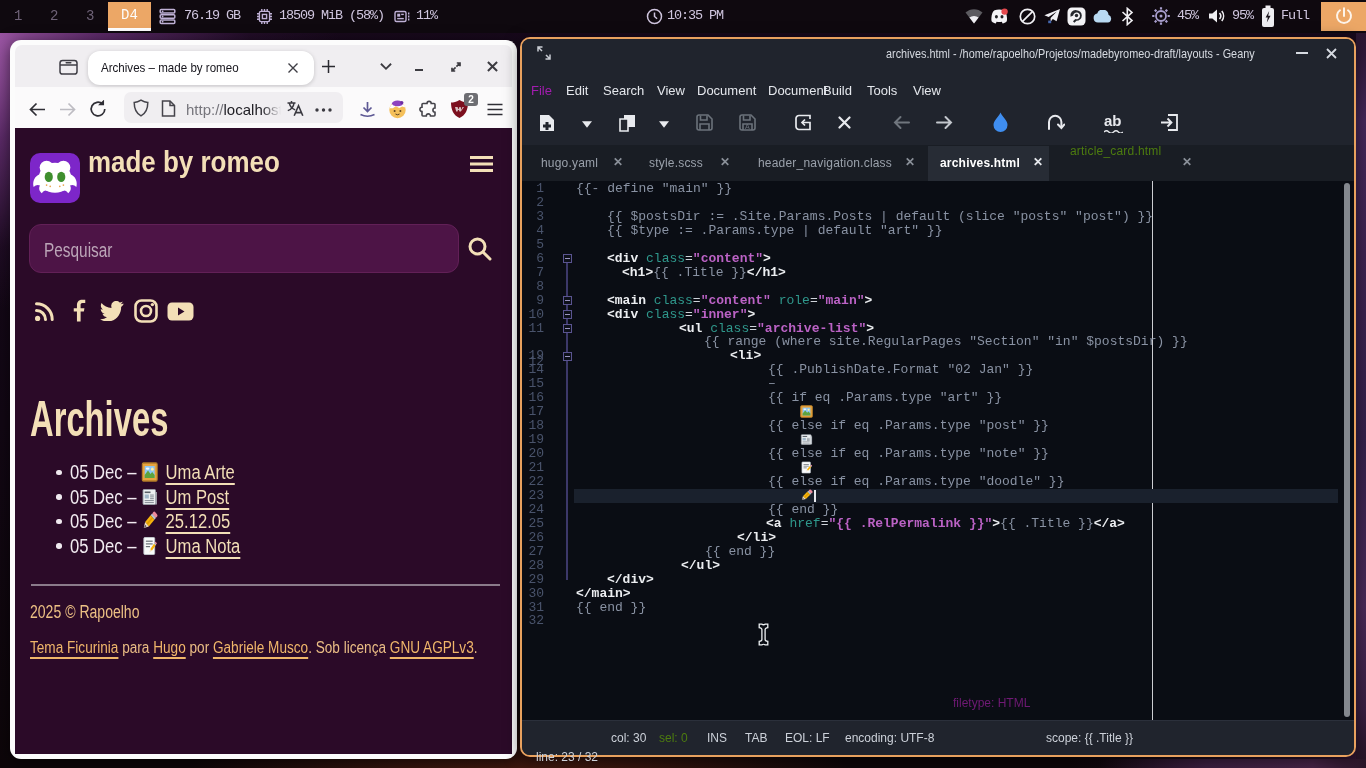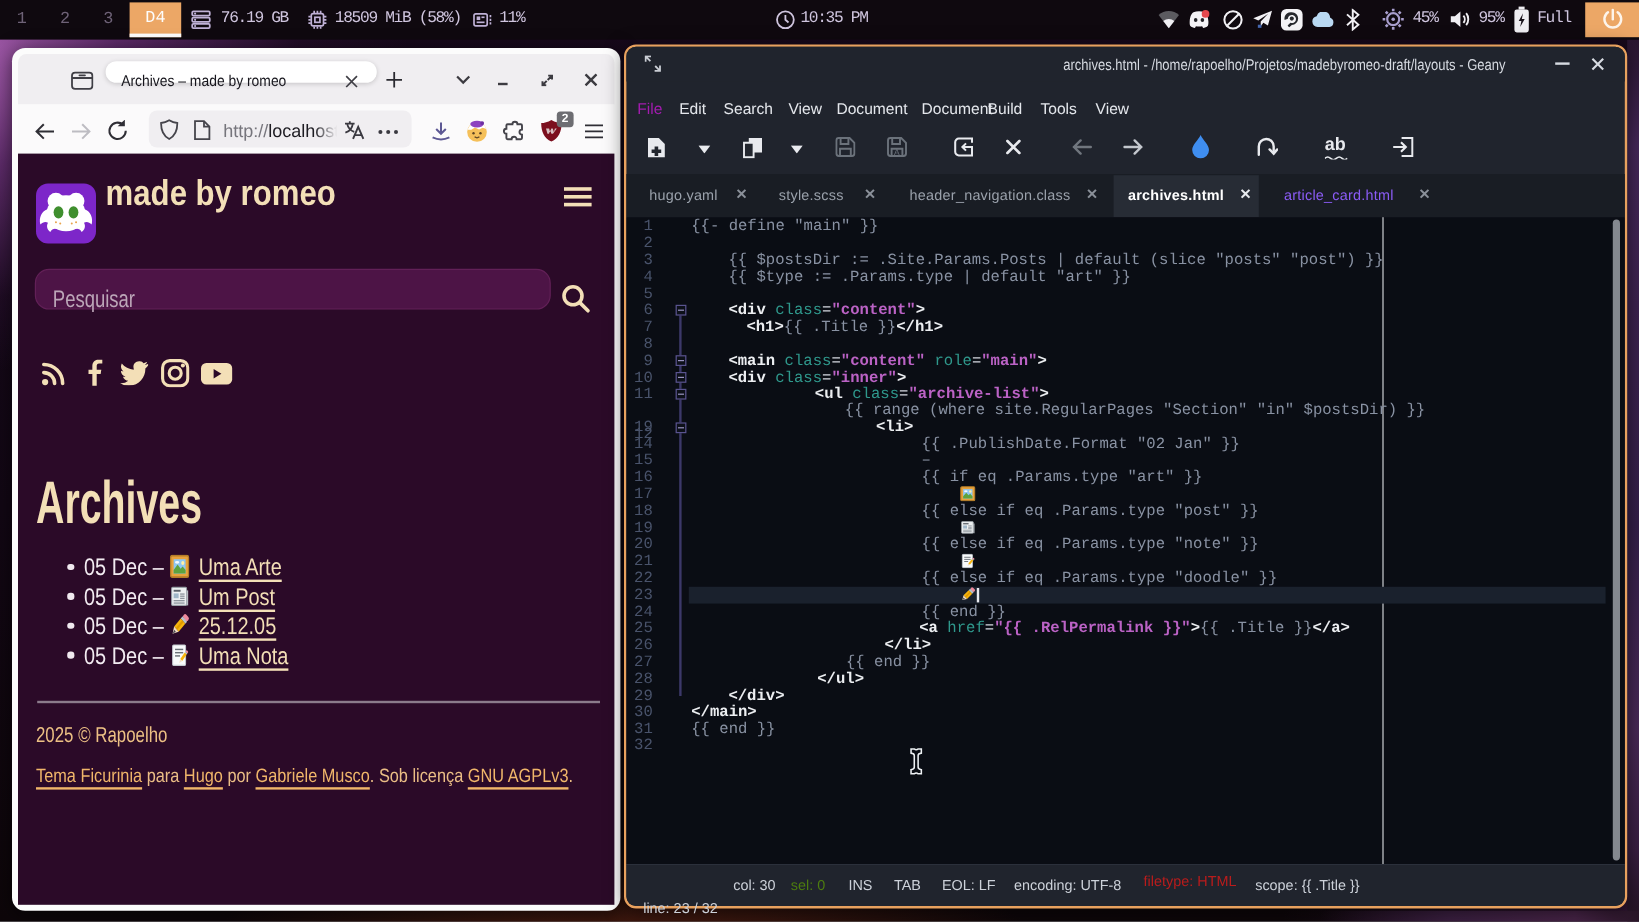--- a/index.html
+++ b/index.html
@@ -12,24 +12,24 @@
 #topbar{position:absolute;left:0;top:0;width:1366px;height:33px;background:#0f090f}
 .ws{position:absolute;top:8px;font:14px "Liberation Mono",monospace;color:#6e6277}
 .tt{position:absolute;top:8px;font:13.5px "Liberation Mono",monospace;color:#cfc5de;letter-spacing:-1.1px}
 .ti{position:absolute}
 #d4{position:absolute;left:108px;top:2px;width:43px;height:29px;background:#eca766;border-bottom:3px solid #fff;color:#fdfdfd;font:14px "Liberation Mono",monospace;text-align:center;line-height:26px}
 #pwr{position:absolute;left:1321px;top:2px;width:45px;height:29px;background:#eca766;text-align:center;padding-top:4px}
 #ffwin{position:absolute;left:10px;top:40px;width:507px;height:719px;background:#fcfcfc;border-radius:11px;box-shadow:0 3px 16px rgba(0,0,0,.55)}
 #fftabbar{position:absolute;left:15px;top:45px;width:497px;height:42px;background:#f0eef1;border-radius:7px 7px 0 0}
 #ffnavbar{position:absolute;left:15px;top:87px;width:497px;height:41px;background:#fbfafb}
 #ffcontent{position:absolute;left:15px;top:128px;width:497px;height:626px;background:#2b0a28}
-#fftab{position:absolute;left:88px;top:51px;width:226px;height:18px;background:#fff;border-radius:12px;box-shadow:0 1px 4px rgba(0,0,0,.18)}
+#fftab{position:absolute;left:88px;top:51px;width:226px;height:34px;background:#fff;border-radius:12px;box-shadow:0 1px 4px rgba(0,0,0,.18)}
 #ffurl{position:absolute;left:124px;top:92px;width:219px;height:31px;background:#f0eef1;border-radius:7px}
 #pglogo{position:absolute;left:30px;top:153px;width:50px;height:50px;background:#7d26c9;border-radius:10px;text-align:center;padding-top:5px}
-#pgsearch{position:absolute;left:29px;top:224px;width:430px;height:34px;background:#4d1446;border:1px solid #622057;border-radius:12px}
+#pgsearch{position:absolute;left:29px;top:224px;width:430px;height:49px;background:#4d1446;border:1px solid #622057;border-radius:12px}
 .flink{text-decoration:underline;text-decoration-thickness:1.5px;text-underline-offset:4px;color:#f0b66a}
 #gwin{position:absolute;left:520px;top:37px;width:836px;height:720px;background:#20242d;border:2px solid #e8a15e;border-radius:10px;box-shadow:0 3px 16px rgba(0,0,0,.55)}
 #gtitlebar{position:absolute;left:522px;top:39px;width:832px;height:29px;background:#20242d;border-radius:8px 8px 0 0}
 #gtabbar{position:absolute;left:522px;top:145px;width:832px;height:36px;background:#191d24}
 #geditor{position:absolute;left:522px;top:181px;width:832px;height:539px;background:#0a0d14}
 #gstatus{position:absolute;left:522px;top:720px;width:832px;height:35px;background:#20242d;border-top:1px solid #2b303b;border-radius:0 0 8px 8px}
 .gut{position:absolute;left:524px;width:20px;text-align:right;font:13px "Liberation Mono",monospace;line-height:14px;color:#49536b}
 .cl{position:absolute;font:13px "Liberation Mono",monospace;line-height:14px;white-space:pre}
 .cg{color:#8992a3}
 .cw{color:#eceef1;font-weight:bold}
@@ -380,21 +380,21 @@
 <div id="gtabbar"></div>
 <div style="position:absolute;left:928px;top:146px;width:121px;height:35px;background:#272c35"></div>
 <div style="position:absolute;left:541px;top:156px;font:12px 'Liberation Sans',sans-serif;letter-spacing:.2px;color:#9aa1ab">hugo.yaml</div>
 <div style="position:absolute;left:613px;top:155px;font:bold 12px 'Liberation Sans',sans-serif;color:#8a9099">✕</div>
 <div style="position:absolute;left:649px;top:156px;font:12px 'Liberation Sans',sans-serif;letter-spacing:.2px;color:#9aa1ab">style.scss</div>
 <div style="position:absolute;left:720px;top:155px;font:bold 12px 'Liberation Sans',sans-serif;color:#8a9099">✕</div>
 <div style="position:absolute;left:758px;top:156px;font:12px 'Liberation Sans',sans-serif;letter-spacing:.2px;color:#9aa1ab">header_navigation.class</div>
 <div style="position:absolute;left:905px;top:155px;font:bold 12px 'Liberation Sans',sans-serif;color:#8a9099">✕</div>
 <div style="position:absolute;left:940px;top:156px;font:12px 'Liberation Sans',sans-serif;letter-spacing:.2px;color:#ffffff;font-weight:bold">archives.html</div>
 <div style="position:absolute;left:1033px;top:155px;font:bold 12px 'Liberation Sans',sans-serif;color:#e8ebef">✕</div>
-<div style="position:absolute;left:1070px;top:156px;font:12px 'Liberation Sans',sans-serif;letter-spacing:.2px;color:#8b5cf6">article_card.html</div>
+<div style="position:absolute;left:1070px;top:144px;font:12px 'Liberation Sans',sans-serif;letter-spacing:.2px;color:#4d7c0f">article_card.html</div>
 <div style="position:absolute;left:1182px;top:155px;font:bold 12px 'Liberation Sans',sans-serif;color:#8a9099">✕</div>
 <div id="geditor"></div>
 <div style="position:absolute;left:1152px;top:181px;width:1px;height:539px;background:#eef0f3;opacity:.85"></div>
 <div style="position:absolute;left:574px;top:488.90px;width:764px;height:14px;background:#1a212d"></div>
 <div class="gut" style="top:182.00px">1</div>
 <div class="cl" style="left:576.00px;top:182.00px"><span class="cg">{{- define "main" }}</span></div>
 <div class="gut" style="top:195.95px">2</div>
 <div class="gut" style="top:209.90px">3</div>
 <div class="cl" style="left:607.00px;top:209.90px"><span class="cg">{{ $postsDir := .Site.Params.Posts | default (slice "posts" "post") }}</span></div>
 <div class="gut" style="top:223.85px">4</div>
@@ -502,17 +502,17 @@
 <div style="position:absolute;left:564.5px;top:355.90px;width:5px;height:1px;background:#9a94c0"></div>
 <div style="position:absolute;left:1344px;top:183px;width:6px;height:534px;border-radius:3px;background:#84888f"></div>
 <div id="gstatus"></div>
 <div style="position:absolute;left:536px;top:750px;font:12px 'Liberation Sans',sans-serif;color:#ccd1d9">line: 23 / 32</div>
 <div style="position:absolute;left:611px;top:731px;font:12px 'Liberation Sans',sans-serif;color:#ccd1d9">col: 30</div>
 <div style="position:absolute;left:659px;top:731px;font:12px 'Liberation Sans',sans-serif;color:#4d7c0f">sel: 0</div>
 <div style="position:absolute;left:707px;top:731px;font:12px 'Liberation Sans',sans-serif;color:#ccd1d9">INS</div>
 <div style="position:absolute;left:745px;top:731px;font:12px 'Liberation Sans',sans-serif;color:#ccd1d9">TAB</div>
 <div style="position:absolute;left:785px;top:731px;font:12px 'Liberation Sans',sans-serif;color:#ccd1d9">EOL: LF</div>
 <div style="position:absolute;left:845px;top:731px;font:12px 'Liberation Sans',sans-serif;color:#ccd1d9">encoding: UTF-8</div>
-<div style="position:absolute;left:953px;top:727px;font:12px 'Liberation Sans',sans-serif;color:#b91c1c">filetype: HTML</div>
+<div style="position:absolute;left:953px;top:696px;font:12px 'Liberation Sans',sans-serif;color:#701a75">filetype: HTML</div>
 <div style="position:absolute;left:1046px;top:731px;font:12px 'Liberation Sans',sans-serif;color:#ccd1d9">scope: {{ .Title }}</div>
 <svg style="position:absolute;left:758px;top:623px" width="11" height="23" viewBox="0 0 11 23">
     <path d="M1.2 1.2 H4 C4.7 1.9 6.3 1.9 7 1.2 H9.8 V4.6 C8.3 4.8 7.1 5.3 7.1 6.6 V16.4 C7.1 17.7 8.3 18.2 9.8 18.4 V21.8 H7 C6.3 21.1 4.7 21.1 4 21.8 H1.2 V18.4 C2.7 18.2 3.9 17.7 3.9 16.4 V6.6 C3.9 5.3 2.7 4.8 1.2 4.6 Z" fill="#0a0d14" stroke="#eef1f4" stroke-width="1.3"></path>
   </svg>
 
 </body></html>

